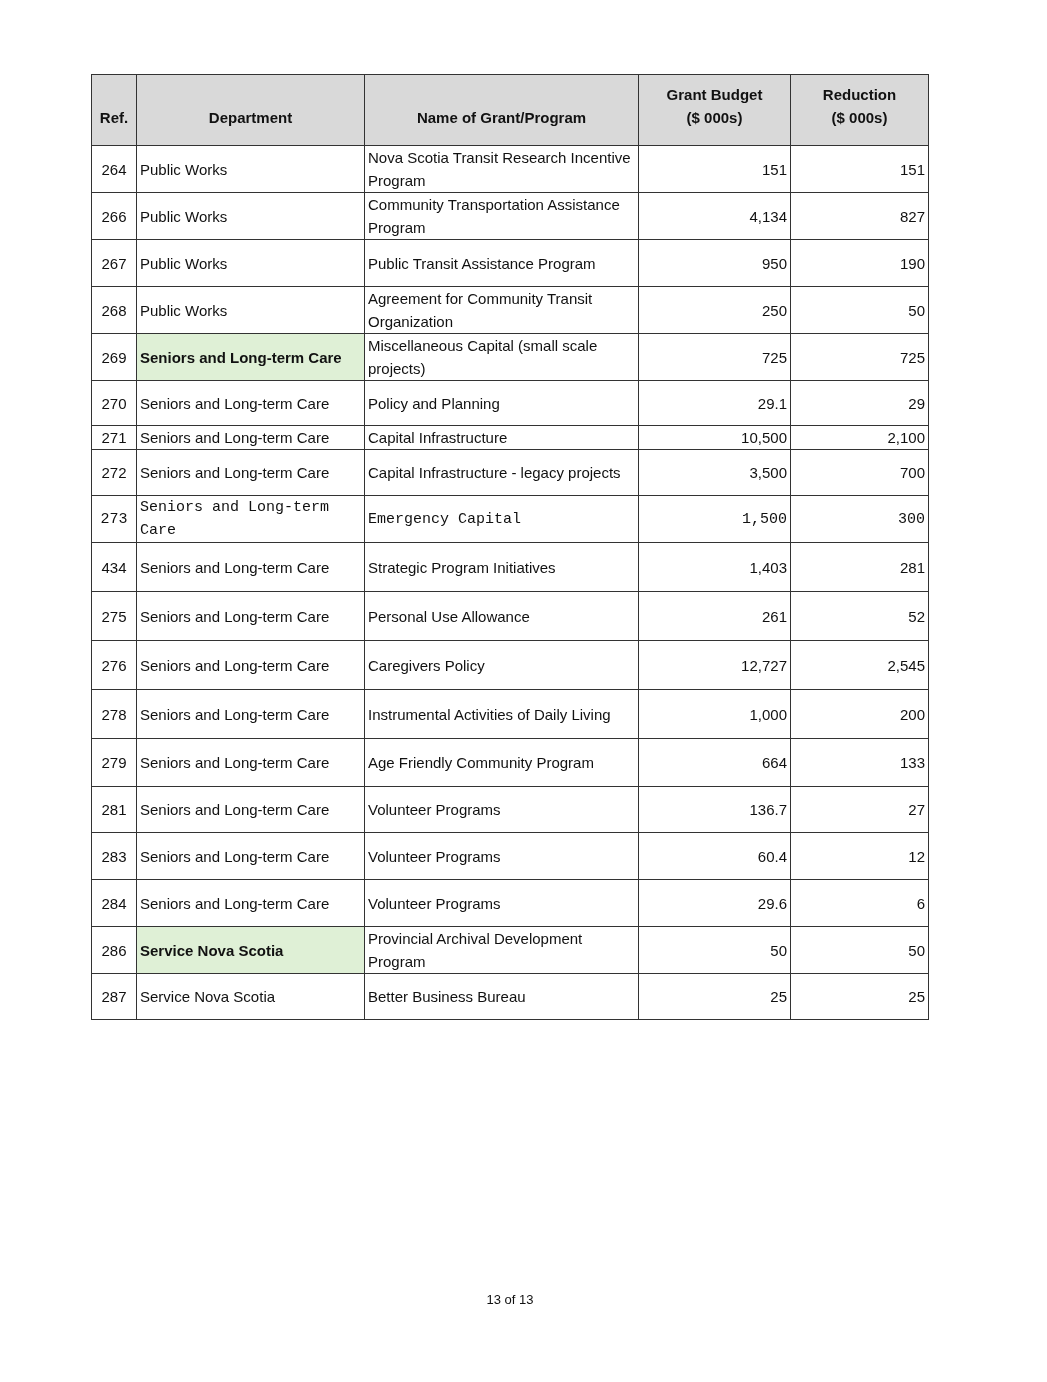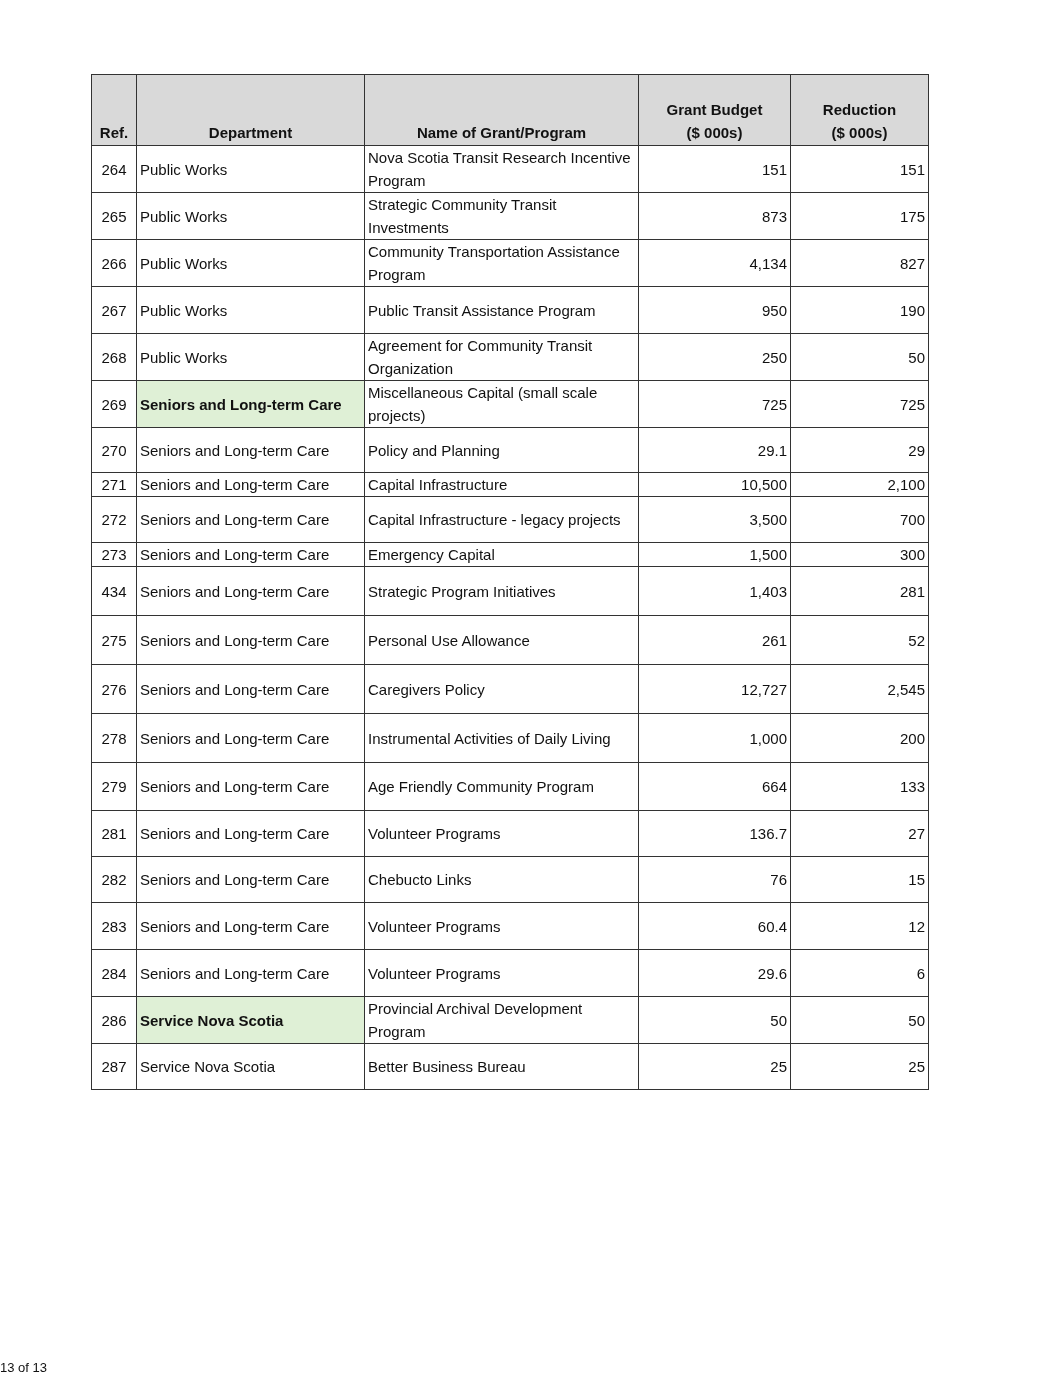--- a/index.html
+++ b/index.html
@@ -3,29 +3,29 @@
 <meta charset="utf-8">
 <style>
   html, body { margin: 0; padding: 0; background: #ffffff; }
   body { width: 1047px; height: 1382px; position: relative; overflow: hidden;
          font-family: "Liberation Sans", "DejaVu Sans", sans-serif; color: #111; }
   table.grid { position: absolute; left: 91px; top: 74px; border-collapse: collapse;
                table-layout: fixed; width: 837px; }
   table.grid td, table.grid th { border: 1.5px solid #333; padding: 0 3px; font-size: 15px;
                line-height: 23px; overflow: hidden; }
   table.grid th { background: #d9d9d9; font-weight: bold; vertical-align: bottom;
-                  padding-bottom: 1px; font-size: 15px; }
+                  padding-bottom: 16px; font-size: 15px; }
   col.c-ref { width: 45px; } col.c-dept { width: 228px; } col.c-name { width: 274px; }
   col.c-budget { width: 152px; } col.c-red { width: 138px; }
   td.ref { text-align: center; }
   td.num { text-align: right; padding-right: 3px; }
   td.name { line-height: 23px; }
   td.hl { background: #dff0d6; font-weight: bold; }
   td { vertical-align: middle; }
-  .footer { position: absolute; top: 1360px; left: 0; width: 1020px; 
+  .footer { position: absolute; top: 1292px; left: 0; width: 1020px; text-align: center;
             font-size: 13px; }
 </style>
 </head>
 <body>
 
 <table class="grid">
   <colgroup>
     <col class="c-ref">
       <col class="c-dept">
       <col class="c-name">
@@ -47,27 +47,20 @@
       </th>
     </tr>
   </thead>
   <tbody id="rows">
       <tr style="height: 46px;">
         <td class="ref">264</td>
         <td class="dept">Public Works</td>
         <td class="name">Nova Scotia Transit Research Incentive Program</td>
         <td class="num">151</td>
         <td class="num">151</td>
-      </tr>
-      <tr style="height: 46px;">
-        <td class="ref">265</td>
-        <td class="dept">Public Works</td>
-        <td class="name">Strategic Community Transit Investments</td>
-        <td class="num">873</td>
-        <td class="num">175</td>
       </tr>
       <tr style="height: 47px;">
         <td class="ref">266</td>
         <td class="dept">Public Works</td>
         <td class="name">Community Transportation Assistance Program</td>
         <td class="num">4,134</td>
         <td class="num">827</td>
       </tr>
       <tr style="height: 47px;">
         <td class="ref">267</td>
@@ -104,21 +97,21 @@
         <td class="num">10,500</td>
         <td class="num">2,100</td>
       </tr>
       <tr style="height: 46px; margin-top: 41px;">
         <td class="ref">272</td>
         <td class="dept">Seniors and Long-term Care</td>
         <td class="name">Capital Infrastructure -  legacy projects</td>
         <td class="num">3,500</td>
         <td class="num">700</td>
       </tr>
-      <tr style="height: 23px;">
+      <tr style="height: 23px; font-family: Liberation Mono, monospace;">
         <td class="ref">273</td>
         <td class="dept">Seniors and Long-term Care</td>
         <td class="name">Emergency Capital</td>
         <td class="num">1,500</td>
         <td class="num">300</td>
       </tr>
       <tr style="height: 49px;">
         <td class="ref">434</td>
         <td class="dept">Seniors and Long-term Care</td>
         <td class="name">Strategic Program Initiatives</td>
@@ -153,27 +146,20 @@
         <td class="num">664</td>
         <td class="num">133</td>
       </tr>
       <tr style="height: 46px;">
         <td class="ref">281</td>
         <td class="dept">Seniors and Long-term Care</td>
         <td class="name">Volunteer Programs</td>
         <td class="num">136.7</td>
         <td class="num">27</td>
       </tr>
-      <tr style="height: 46px;">
-        <td class="ref">282</td>
-        <td class="dept">Seniors and Long-term Care</td>
-        <td class="name">Chebucto Links</td>
-        <td class="num">76</td>
-        <td class="num">15</td>
-      </tr>
       <tr style="height: 47px;">
         <td class="ref">283</td>
         <td class="dept">Seniors and Long-term Care</td>
         <td class="name">Volunteer Programs</td>
         <td class="num">60.4</td>
         <td class="num">12</td>
       </tr>
       <tr style="height: 47px;">
         <td class="ref">284</td>
         <td class="dept">Seniors and Long-term Care</td>

